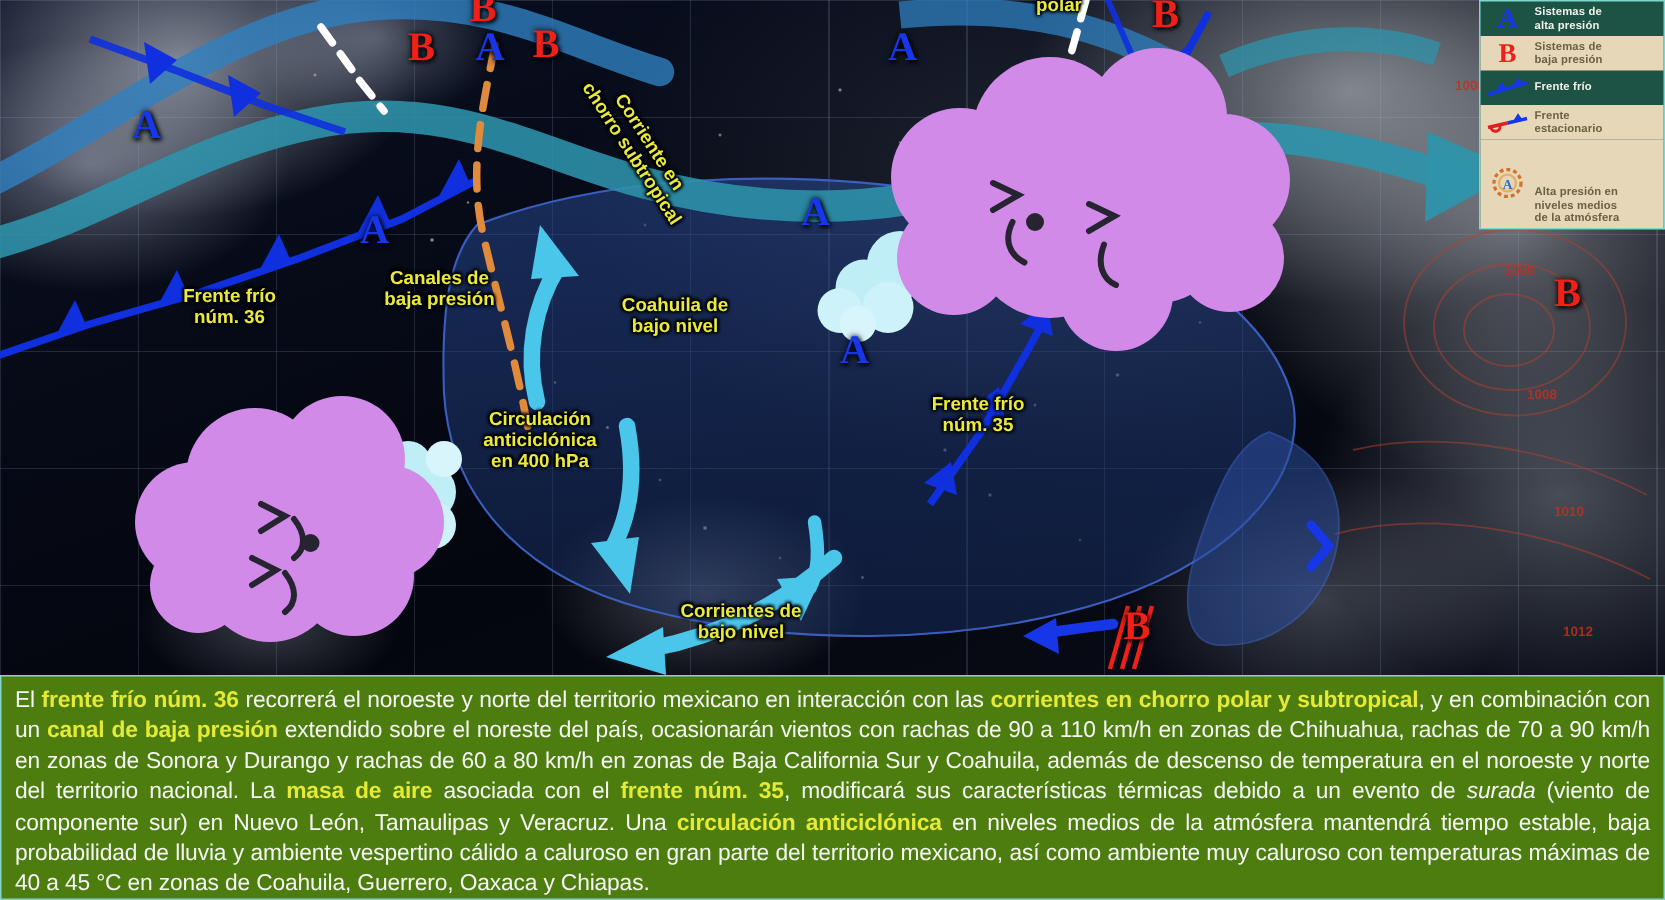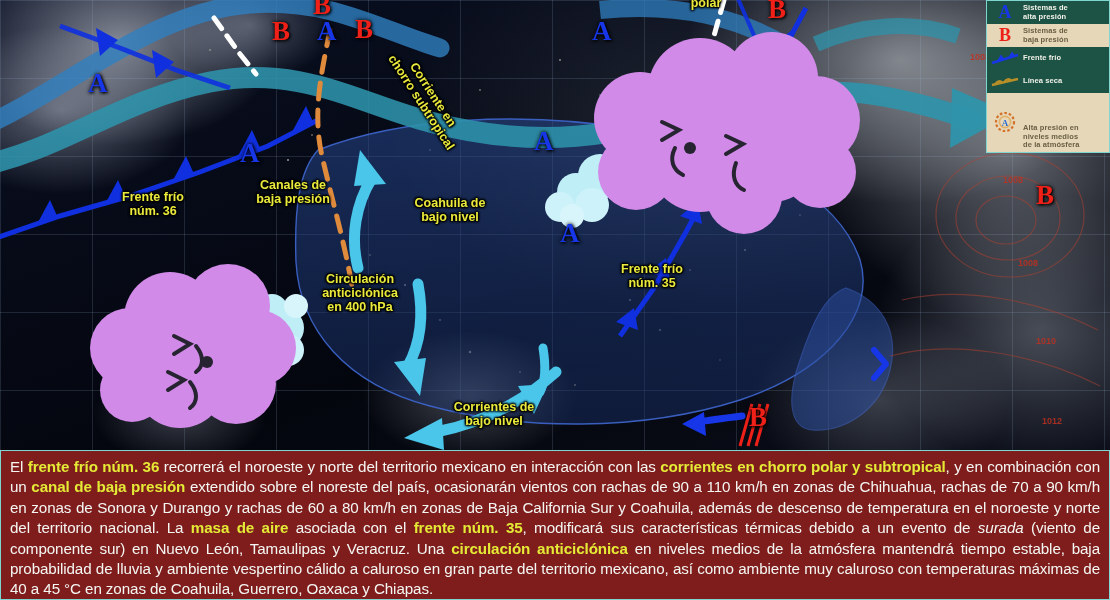--- a/index.html
+++ b/index.html
@@ -128,21 +128,21 @@
     line-height: 8.5px;
     letter-spacing: .1px;
   }
   .leg-A { color:#1636e8; font-family:"Liberation Serif",serif; font-weight:bold; font-size:18px; }
   .leg-B { color:#ef2018; font-family:"Liberation Serif",serif; font-weight:bold; font-size:18px; }
 
   
   #textpanel {
     position: absolute; left: 0; top: 450px;
     width: 1110px; height: 150px;
-    background: #7f1d1d;
+    background: #4d7c0f;
     border: 1px solid #7fd6d0;
     padding: 6px 9px 4px 9px;
     overflow: hidden;
   }
   #forecast {
     color: #f4f6f2;
     font-size: 15.2px;
     line-height: 20.4px;
     text-align: justify;
     text-justify: inter-word;
@@ -392,29 +392,31 @@
           <div class="leg-row">
             <div class="leg-ico">
               <svg width="30" height="16" viewBox="0 0 30 16">
                 <path d="M2 12 L28 4" stroke="#1636e8" stroke-width="2.4" fill="none"></path>
                 <polygon points="7,10 14,7.8 11,3.5" fill="#1636e8"></polygon>
                 <polygon points="18,7 25,4.8 22,0.5" fill="#1636e8"></polygon>
               </svg>
             </div>
             <div class="leg-text" style="white-space: pre-line;">Frente frío</div>
           </div>
-          <div class="leg-row">
+          <div class="leg-row alt">
             <div class="leg-ico">
               <svg width="30" height="16" viewBox="0 0 30 16">
-                <path d="M2 11 L28 5" stroke="#b88f28" stroke-width="2.4" fill="none"></path>
-                <path d="M6 11 A3.2 3.2 0 0 1 12 9" stroke="#b88f28" stroke-width="2.2" fill="none"></path>
-                <path d="M15 9 A3.2 3.2 0 0 1 21 7" stroke="#b88f28" stroke-width="2.2" fill="none"></path>
+                <path d="M2 11 L15 8" stroke="#e02020" stroke-width="2.4" fill="none"></path>
+                <path d="M15 8 L28 5" stroke="#1636e8" stroke-width="2.4" fill="none"></path>
+                <path d="M4 11 A3 3 0 0 0 10 10" stroke="#e02020" stroke-width="2" fill="none"></path>
+                <polygon points="18,8 25,5.8 22,1.5" fill="#1636e8"></polygon>
               </svg>
             </div>
-            <div class="leg-text" style="white-space: pre-line;">Línea seca</div>
+            <div class="leg-text" style="white-space: pre-line;">Frente
+estacionario</div>
           </div>
           <div class="leg-row alt">
             <div class="leg-ico">
               <svg width="26" height="20" viewBox="0 0 26 20">
                 <circle cx="13" cy="10" r="9" fill="none" stroke="#d4722a" stroke-width="2.2" stroke-dasharray="2.6 2"></circle>
                 <circle cx="13" cy="10" r="5.6" fill="none" stroke="#e3b06a" stroke-width="1.6"></circle>
                 <text x="13" y="14" font-size="9" font-family="Liberation Serif, serif" fill="#2f6fd0" text-anchor="middle" font-weight="bold">A</text>
               </svg>
             </div>
             <div class="leg-text" style="white-space: pre-line; margin-top: 29px;">Alta presión en

